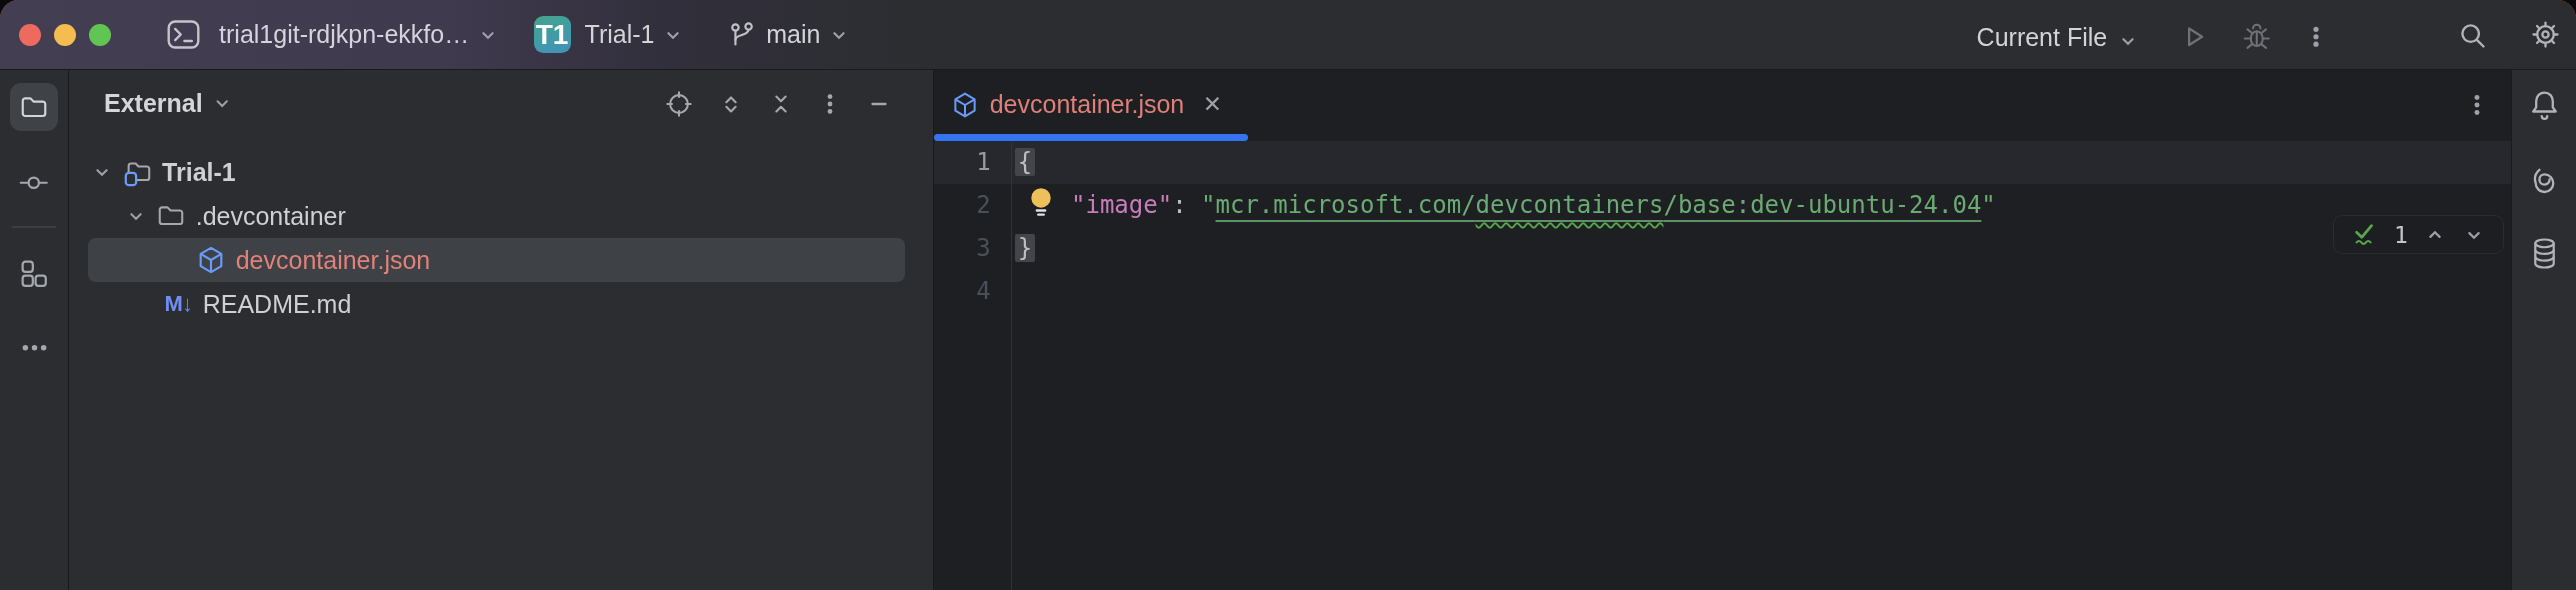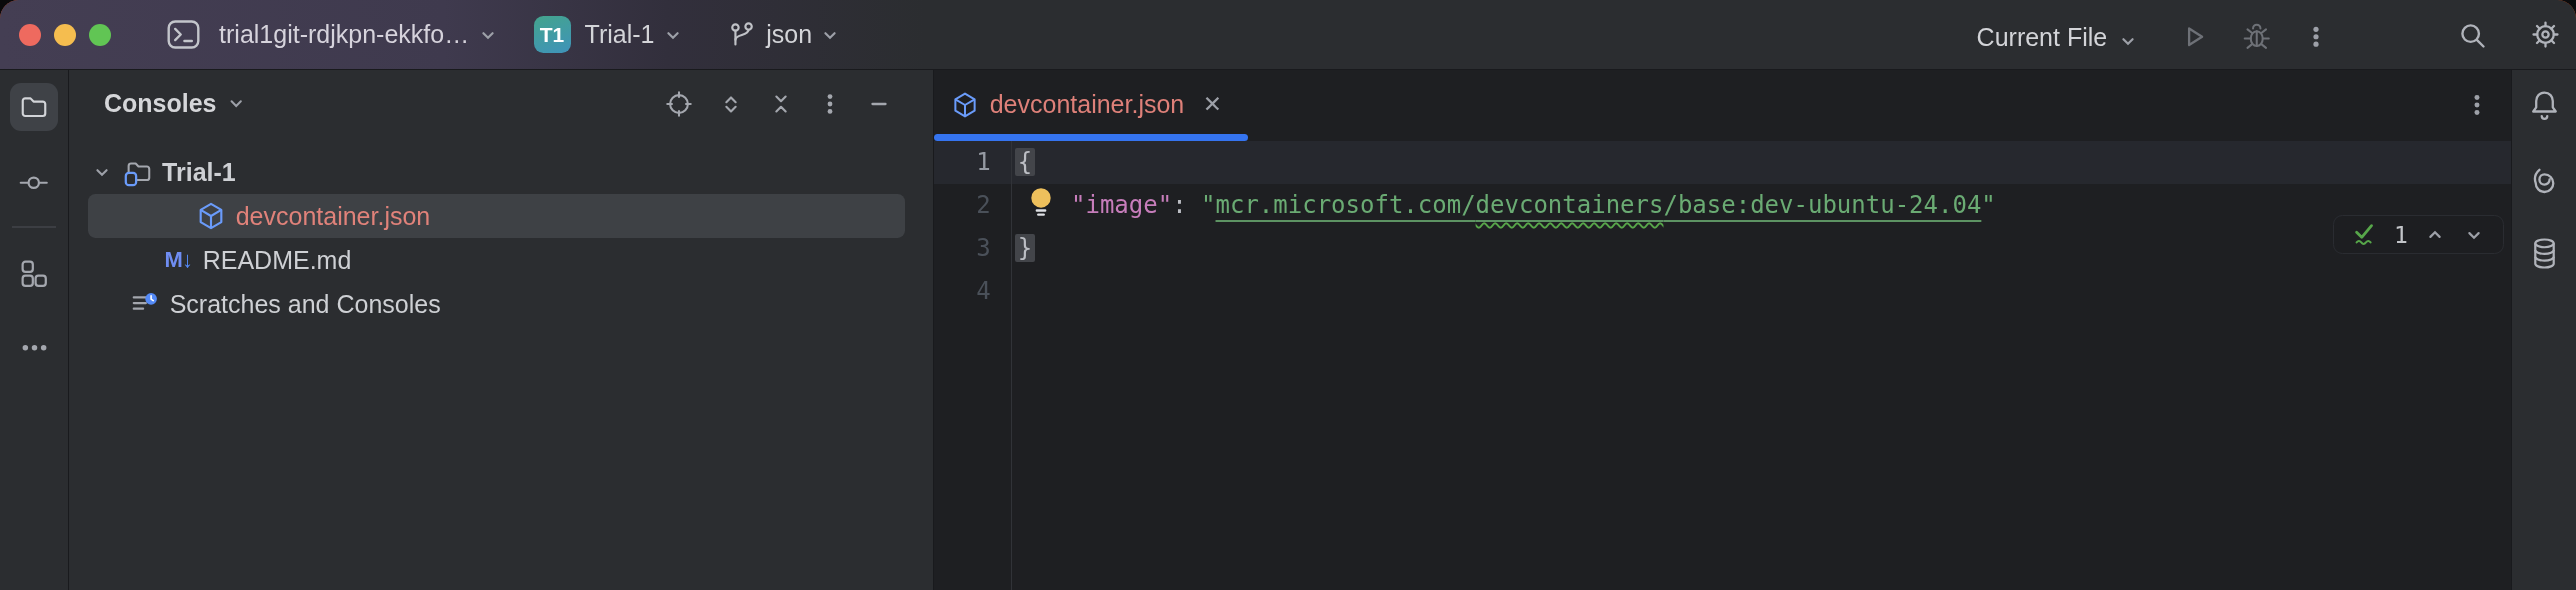--- a/index.html
+++ b/index.html
@@ -12,21 +12,21 @@
   
   .titlebar { position:absolute; top:0; left:0; right:0; height:70px;
     display:flex; align-items:center; padding:0 13px 0 19.4px;
     background:linear-gradient(90deg,#443e53 0px,#3f3a4e 444px,#322f3c 667px,#2b2d30 926px,#2b2d30 100%);
     border-bottom:1.9px solid #191a1d; }
   .lights { display:flex; gap:13px; align-items:center; flex:none; }
   .light { width:22px; height:22px; border-radius:50%; }
   .light.red{ background:#ee6a5f; } .light.yellow{ background:#f5bd4f; } .light.green{ background:#61c554; }
   .tb-text { font-size:25px; color:#d3d4d8; white-space:nowrap; }
   .t1-badge { width:37px; height:37px; border-radius:9.3px; flex:none;
-    background:linear-gradient(160deg,#44a48d,#3f93ba); color:#fff; font-weight:700; font-size:21px;
+    background:linear-gradient(160deg,#44a48d,#3f93ba); color:#fff; font-weight:700; font-size:28px;
     display:flex; align-items:center; justify-content:center; }
   .term-icon { margin-left:54px; flex:none; }
   .tb-right { margin-left:auto; display:flex; align-items:flex-end; }
   .icon { display:inline-flex; align-items:center; justify-content:center; flex:none; }
 
   
   .main { position:absolute; top:70px; left:0; right:0; bottom:0; display:flex; }
 
   .stripe { width:69px; flex:none; background:#2b2d30; position:relative; }
   .stripe.left  { border-right:1.9px solid #191a1d; }
@@ -132,21 +132,21 @@
     </span>
 
     <span class="icon" style="margin-left:43px">
       <svg width="30" height="30" viewBox="0 0 32 32" fill="none" stroke="#c0c2c7" stroke-width="2.3" stroke-linecap="round">
         <circle cx="9" cy="8" r="3.4"></circle>
           <circle cx="23" cy="7" r="3.4"></circle>
         <path d="M9 11.5V26"></path>
           <path d="M23 10.5c0 6.5-14 4.5-14 10.5"></path>
       </svg>
     </span>
-    <span class="tb-text" style="margin-left:9.3px">json</span>
+    <span class="tb-text" style="margin-left:9.3px">main</span>
     <span class="icon" style="margin-left:7.4px">
       <svg width="22" height="22" viewBox="0 0 24 24" fill="none" stroke="#9da0a8" stroke-width="2.4" stroke-linecap="round">
           <polyline points="7,10 12,15 17,10"></polyline>
         </svg>
     </span>
 
     <div class="tb-right">
       <span class="tb-text">Current File</span>
       <span class="icon" style="margin-left:9.3px">
         <svg width="22" height="22" viewBox="0 0 24 24" fill="none" stroke="#9da0a8" stroke-width="2.4" stroke-linecap="round">
@@ -221,21 +221,21 @@
         <svg width="33" height="31.5" viewBox="0 0 36 34" fill="#a4a7ae">
           <circle cx="8" cy="17" r="3"></circle>
             <circle cx="18" cy="17" r="3"></circle>
             <circle cx="28" cy="17" r="3"></circle>
         </svg>
       </span>
     </div>
 
     <div class="panel">
       <div class="panel-header">
-        <span class="panel-title">Consoles</span>
+        <span class="panel-title">External</span>
         <span class="icon panel-title-chev">
           <svg width="20.4" height="20.4" viewBox="0 0 22 22" fill="none" stroke="#9da0a8" stroke-width="2.2" stroke-linecap="round">
               <polyline points="6,9 11,14 16,9"></polyline>
             </svg>
         </span>
         <div class="panel-actions">
           <span class="icon">
             <svg width="30" height="30" viewBox="0 0 32 32" fill="none" stroke="#a4a7ae" stroke-width="2.2" stroke-linecap="round">
               <circle cx="16" cy="16" r="9.5"></circle>
                 <path d="M16 3.5v5 M16 23.5v5 M3.5 16h5 M23.5 16h5"></path>
@@ -278,20 +278,33 @@
           </span>
           <span class="ficon">
             <svg width="30" height="30" viewBox="0 0 32 32" fill="none">
               <path d="M6 11.5V22a2.6 2.6 0 0 0 2.6 2.6h16.8A2.6 2.6 0 0 0 28 22V12.8a2.6 2.6 0 0 0-2.6-2.6h-8.9l-3-3.2H8.6A2.6 2.6 0 0 0 6 9.4z" stroke="#a4a7ae" stroke-width="2.2" stroke-linejoin="round"></path>
               <rect x="3" y="17" width="11" height="13" rx="3.2" fill="#2b2d30" stroke="#6a9bfa" stroke-width="2.4"></rect>
             </svg>
           </span>
           <span class="flabel bold">Trial-1</span>
         </div>
 
+        <div class="row lvl1">
+          <span class="chev">
+            <svg width="22" height="22" viewBox="0 0 24 24" fill="none" stroke="#9da0a8" stroke-width="2.3" stroke-linecap="round">
+                <polyline points="7,10 12,15 17,10"></polyline>
+              </svg>
+          </span>
+          <span class="ficon">
+            <svg width="30" height="30" viewBox="0 0 32 32" fill="none" stroke="#a4a7ae" stroke-width="2.2" stroke-linejoin="round">
+              <path d="M4 11.5V22a2.6 2.6 0 0 0 2.6 2.6h18.8A2.6 2.6 0 0 0 28 22V12.8a2.6 2.6 0 0 0-2.6-2.6h-9.9l-3.2-3.4H6.6A2.6 2.6 0 0 0 4 9.4z"></path>
+            </svg>
+          </span>
+          <span class="flabel">.devcontainer</span>
+        </div>
 
         <div class="row lvl2-file selected">
           <span class="ficon">
             <svg width="30" height="30" viewBox="0 0 32 32" fill="none" stroke="#6a9bfa" stroke-width="2.3" stroke-linejoin="round">
               <polygon points="16,3 27,9.5 27,22.5 16,29 5,22.5 5,9.5"></polygon>
               <path d="M5 9.5l11 6.5 11-6.5"></path>
                 <path d="M16 16v13"></path>
             </svg>
           </span>
           <span class="flabel untracked">devcontainer.json</span>
@@ -300,30 +313,20 @@
 
         <div class="row lvl1-file">
           <span class="ficon md-glyph">
               <span>M</span>
               <span class="arr">↓</span>
             </span>
           <span class="flabel">README.md</span>
         </div>
 
 
-        <div class="row lvl0-nochev">
-          <span class="ficon">
-            <svg width="30" height="30" viewBox="0 0 32 32" fill="none">
-              <path d="M4 9h13 M4 15h13 M4 21h10" stroke="#a4a7ae" stroke-width="2.3" stroke-linecap="round"></path>
-              <circle cx="22.5" cy="10.5" r="6.2" fill="#548af7"></circle>
-              <path d="M22.5 7.2v3.6l2.3 1.6" stroke="#fff" stroke-width="1.7" fill="none" stroke-linecap="round"></path>
-            </svg>
-          </span>
-          <span class="flabel">Scratches and Consoles</span>
-        </div>
 
       </div>
     </div>
 
     <div class="editor">
       <div class="tabs">
         <div class="tab">
           <span class="icon">
             <svg width="28" height="28" viewBox="0 0 32 32" fill="none" stroke="#6a9bfa" stroke-width="2.3" stroke-linejoin="round">
               <polygon points="16,3 27,9.5 27,22.5 16,29 5,22.5 5,9.5"></polygon>

